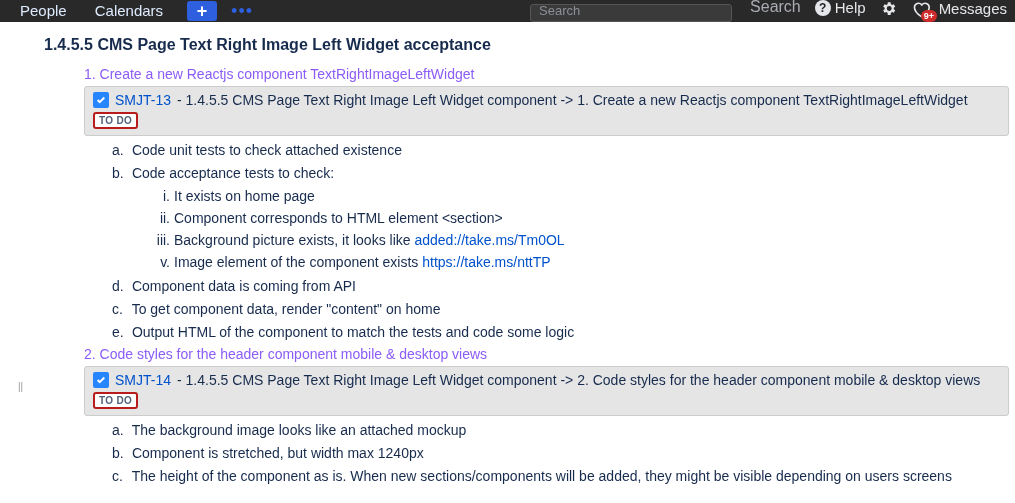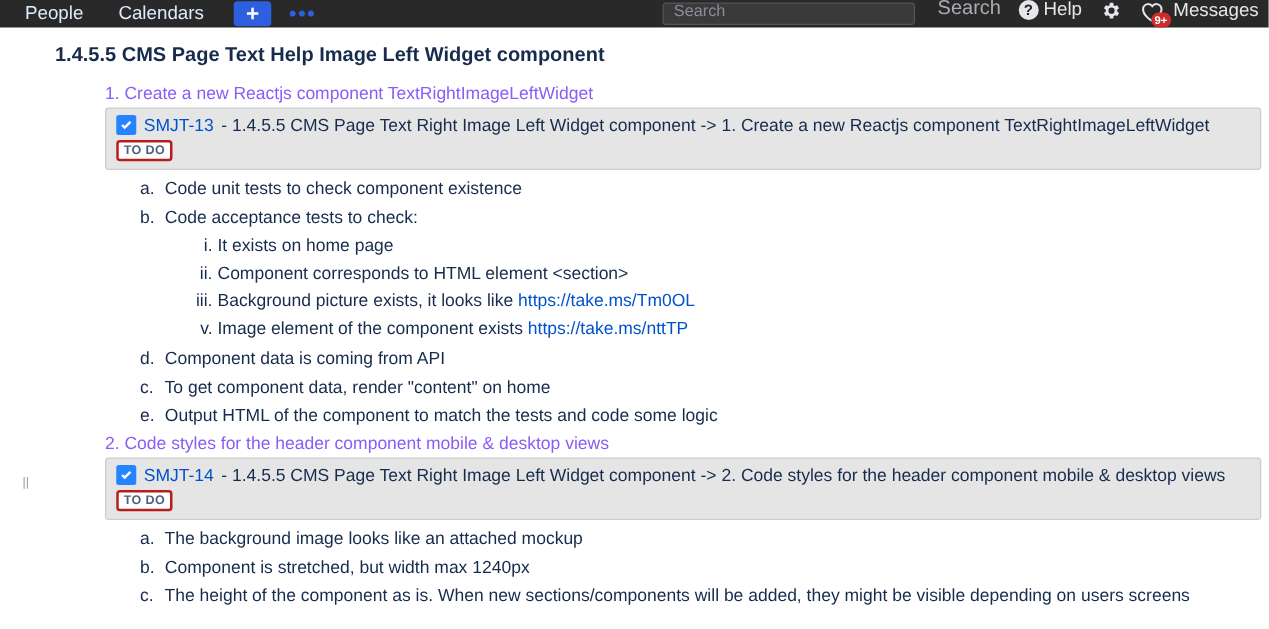--- a/index.html
+++ b/index.html
@@ -9,21 +9,21 @@
     color: #172b4d;
     background: #fff;
     width: 1015px;
     height: 503px;
     overflow: hidden;
   }
   .topbar {
     background: #292929;
     height: 22px;
     display: flex;
-    align-items: center;
+    align-items: flex-end;
     color: #f4f5f7;
     padding: 0 8px;
   }
   .topbar-left { display: flex; align-items: center; gap: 4px; height: 100%; }
   .nav-item {
     padding: 0 12px;
     font-size: 15px;
     color: #deebff;
     line-height: 14px;
     cursor: pointer;
@@ -172,21 +172,21 @@
       <div class="msg-badge">9+</div>
       <div class="msg-text">Messages</div>
     </div>
   </div>
 </div>
 
 <div class="page">
   <div class="left-gutter">||</div>
   <div class="content">
 
-    <div class="section-heading">1.4.5.5 CMS Page Text Help Image Left Widget component</div>
+    <div class="section-heading">1.4.5.5 CMS Page Text Right Image Left Widget acceptance</div>
 
     <ol class="num">
 
       <li>
         <div class="li-line">
           <span class="num-label">1.</span>
           <span>Create a new Reactjs component TextRightImageLeftWidget</span>
         </div>
         <div class="jira-box">
           <div class="jira-row">
@@ -194,26 +194,26 @@
               <svg viewBox="0 0 12 12" fill="none" stroke="#fff" stroke-width="2.3">
                   <path d="M2 6l2.5 2.5L10 3"></path>
                 </svg>
             </span>
             <span class="jira-key">SMJT-13</span>
             <span class="jira-summary"><span> - </span><span>1.4.5.5 CMS Page Text Right Image Left Widget component -&gt; 1. Create a new Reactjs component TextRightImageLeftWidget</span></span>
           </div>
           <span class="status-lozenge">TO DO</span>
         </div>
         <ul class="sub-list">
-          <li><span class="lbl">a.</span> <span>Code unit tests to check component existence</span></li>
+          <li><span class="lbl">a.</span> <span>Code unit tests to check attached existence</span></li>
           <li><span class="lbl">b.</span> <span>Code acceptance tests to check:</span>
             <ul class="roman-list">
               <li><span class="rlbl">i.</span><span>It exists on home page</span></li>
               <li><span class="rlbl">ii.</span><span>Component corresponds to HTML element &lt;section&gt;</span></li>
-              <li><span class="rlbl">iii.</span><span>Background picture exists, it looks like  </span><a class="ext">https://take.ms/Tm0OL</a></li>
+              <li><span class="rlbl">iii.</span><span>Background picture exists, it looks like  </span><a class="ext">added://take.ms/Tm0OL</a></li>
               <li><span class="rlbl">v.</span><span>Image element of the component exists </span><a class="ext">https://take.ms/nttTP</a></li>
             </ul>
           </li>
           <li><span class="lbl">d.</span> <span>Component data is coming from API</span></li>
           <li><span class="lbl">c.</span> <span>To get component data, render "content" on home</span></li>
           <li><span class="lbl">e.</span> <span>Output HTML of the component to match the tests and code some logic</span></li>
         </ul>
       </li>
 
       <li>

